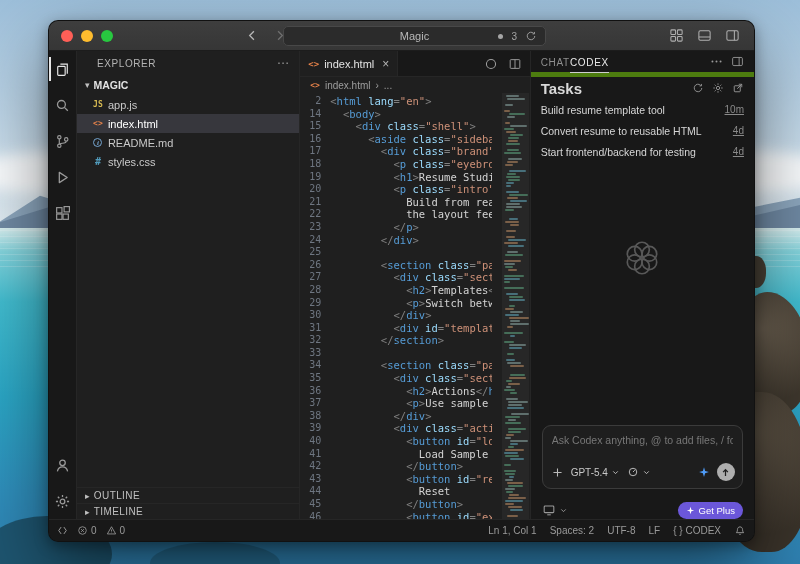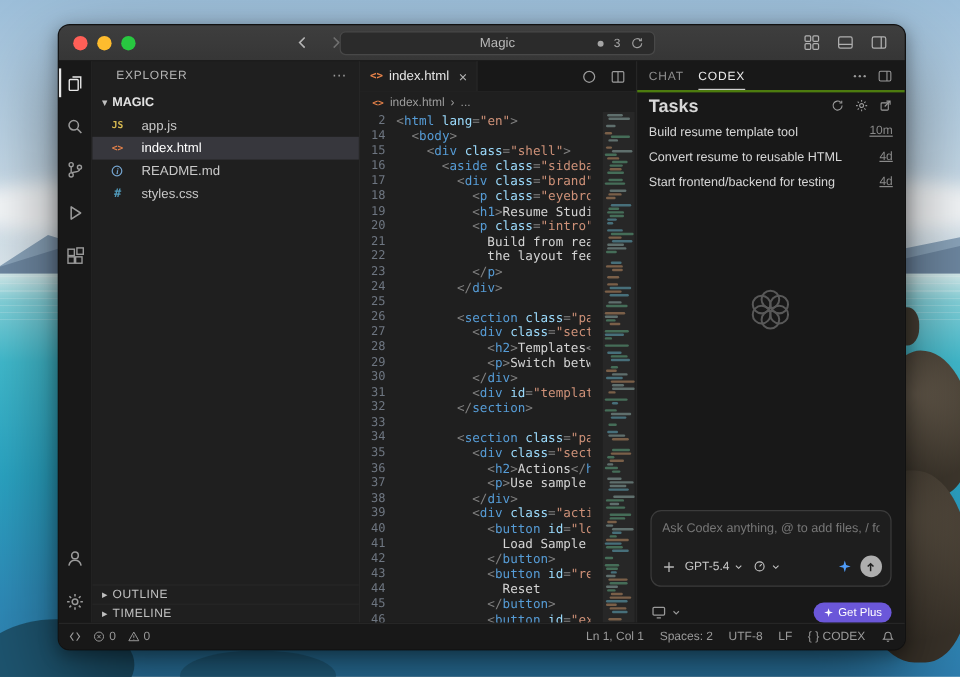--- a/index.html
+++ b/index.html
@@ -57,21 +57,21 @@
   .ab-item.active { color:#e7e7e7; }
   .ab-item.active::before { content:""; position:absolute; left:0; top:6px; bottom:6px; width:2px; background:#e7e7e7; }
   .ab-spacer { flex:1; }
 
   
   .sidebar { width:224px; background:#1f1f1f; border-right:1px solid #262626; position:relative; font-size:11px; }
   .sb-head { height:24px; display:flex; align-items:center; padding:0 10px 0 20px; color:#b4b4b4; font-size:10px; letter-spacing:.6px; }
   .sb-head .more { margin-left:auto; color:#9a9a9a; font-size:12px; }
   .sb-sect { height:20px; display:flex; align-items:center; gap:4px; padding-left:8px; color:#e3e3e3; font-weight:bold; font-size:10.5px; }
   .chev { color:#c0c0c0; font-size:9px; }
-  .file-row { height:19px; display:flex; align-items:center; gap:13px; padding-left:14px; color:#c9c9c9; cursor:default; }
+  .file-row { height:19px; display:flex; align-items:center; gap:3px; padding-left:14px; color:#c9c9c9; cursor:default; }
   .file-row.active { background:#37373d; color:#ffffff; }
   .fic { width:14px; text-align:center; font-family:"DejaVu Sans Mono",monospace; font-weight:bold; font-size:8px; }
   .fic.js { color:#d7ba52; } .fic.html { color:#e8834a; } .fic.css { color:#519aba; font-size:10px; }
   .fic.info { display:flex; align-items:center; justify-content:center; }
   .fic.info i { width:9px; height:9px; border:1px solid #75a5d0; border-radius:50%; font:italic bold 7px "Liberation Serif",serif; color:#75a5d0; display:flex; align-items:center; justify-content:center; }
   .sb-bottom { position:absolute; left:0; right:0; bottom:0; }
   .sb-row { height:16px; display:flex; align-items:center; gap:4px; padding-left:8px; color:#c0c0c0; font-size:10px; letter-spacing:.4px; border-top:1px solid #262626; }
 
   
   .editor { width:230px; background:#1f1f1f; position:relative; }
@@ -87,21 +87,21 @@
   .cl { display:flex; }
   .ln { width:30px; text-align:right; padding-right:9px; color:#6e7681; font-size:10px; flex:none; }
   .lc { width:162px; overflow:hidden; flex:none; }
   .tk-g { color:#808080; } .tk-t { color:#569cd6; } .tk-a { color:#9cdcfe; } .tk-s { color:#ce9178; } .tk-x { color:#d4d4d4; }
   .minimap { position:absolute; top:42px; bottom:0; right:1px; width:27px; background:#1f1f1f; overflow:hidden; }
   .mm-bar { position:absolute; height:2px; border-radius:1px; opacity:.85; }
   .mm-view { position:absolute; left:0; right:0; top:0; height:100%; background:rgba(255,255,255,.04); }
 
   
   .panel { width:225px; background:#181818; border-left:1px solid #262626; position:relative; }
-  .pn-head { height:26px; display:flex; align-items:center; gap:12px; padding:0 10px; border-bottom:2px solid #4d7c0f; }
+  .pn-head { height:26px; display:flex; align-items:center; gap:0; padding:0 10px; border-bottom:5px solid #4d7c0f; }
   .pn-tab { font-size:10px; letter-spacing:.7px; color:#8f8f8f; padding-top:2px; }
   .pn-tab.active { color:#eaeaea; border-bottom:1px solid #cfcfcf; padding-bottom:4px; margin-bottom:-5px; }
   .pn-head .right { margin-left:auto; display:flex; gap:8px; color:#9a9a9a; }
   .tasks-head { height:22px; display:flex; align-items:center; padding:0 10px; color:#d8d8d8; font-size:15px; font-weight:bold; }
   .tasks-head .icons { margin-left:auto; display:flex; gap:8px; color:#9a9a9a; }
   .task-row { height:21px; display:flex; align-items:center; padding:0 10px; font-size:10.5px; color:#d6d6d6; }
   .task-row .time { margin-left:auto; color:#8a8a8a; font-size:10px;text-decoration:underline; }
   .task-row .lbl { white-space:nowrap; overflow:hidden; text-overflow:ellipsis; max-width:165px; }
   .logo-wrap { position:absolute; left:0; right:0; top:186px; display:flex; justify-content:center; }
   .composer { position:absolute; left:11px; right:11px; top:374px; height:64px; background:#1e1e1e;

